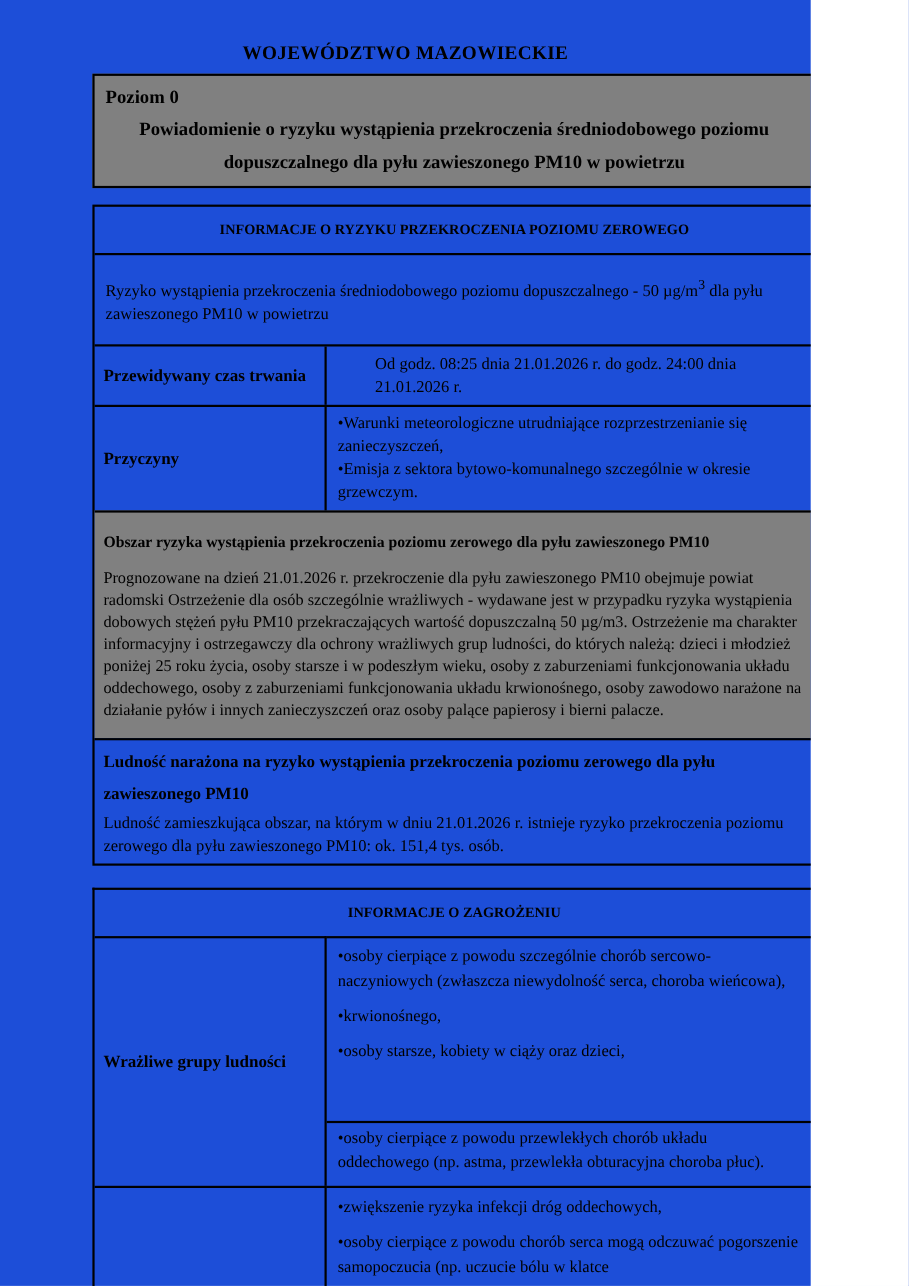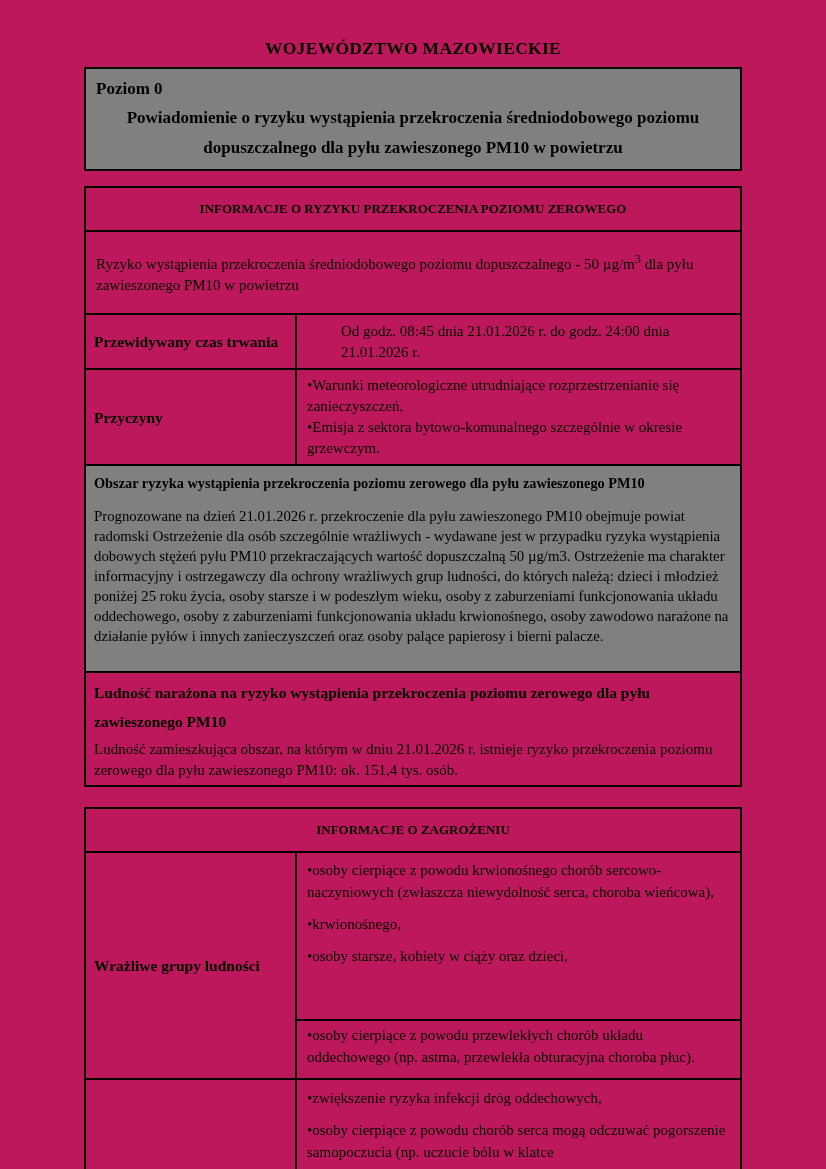--- a/index.html
+++ b/index.html
@@ -1,23 +1,23 @@
 <!DOCTYPE html>
 <html lang="pl"><head>
 <meta charset="utf-8">
 <style>
   * { box-sizing: border-box; margin: 0; padding: 0; }
   html, body { background: #ffffff; }
   body { font-family: "Liberation Serif", serif; color: #000; }
 
   .page {
     position: relative;
-    width: 826px;
+    width: 737px;
     height: 1169px;
-    background: #be185d;
+    background: #1d4ed8;
     overflow: hidden;
   }
 
   .doc-title {
     padding-top: 38px;
     text-align: center;
     font-size: 17.5px;
     font-weight: bold;
     letter-spacing: 0.3px;
   }
@@ -64,21 +64,21 @@
 
   .row-threat   { min-height: 83px; }
   .row-duration { min-height: 55px; gap: 34px; }
   .row-causes   { min-height: 88px; }
 
   
   .area {
     border-top: 2px solid #000;
     background: #808080;
     min-height: 207px;
-    padding: 7px 10px 6px 8px;
+    padding: 17px 10px 6px 8px;
   }
   .area-title { font-size: 14.3px; font-weight: bold; line-height: 20px; white-space: nowrap; }
   .area-body  { font-size: 14.8px; line-height: 20px; margin-top: 13px; }
 
   
   .pop {
     border-top: 2px solid #000;
     min-height: 101px;
     padding: 5px 10px 4px 8px;
   }
@@ -142,21 +142,21 @@
       <div class="tbl-header">INFORMACJE O RYZYKU PRZEKROCZENIA POZIOMU ZEROWEGO</div>
 
       <div class="trow row-threat">
         <div class="tval">
           <p><span>Ryzyko wystąpienia przekroczenia średniodobowego poziomu dopuszczalnego - 50 µg/m</span><sup>3</sup><span> dla pyłu zawieszonego PM10 w powietrzu</span></p>
         </div>
       </div>
 
       <div class="trow row-duration">
         <div class="tlabel">Przewidywany czas trwania</div>
-        <div class="tval">Od godz. 08:45 dnia 21.01.2026 r. do godz. 24:00 dnia 21.01.2026 r.</div>
+        <div class="tval">Od godz. 08:25 dnia 21.01.2026 r. do godz. 24:00 dnia 21.01.2026 r.</div>
       </div>
 
       <div class="trow row-causes">
         <div class="tlabel">Przyczyny</div>
         <div class="tval">
           <p class="bullet">Warunki meteorologiczne utrudniające rozprzestrzenianie się zanieczyszczeń,</p>
           <p class="bullet">Emisja z sektora bytowo-komunalnego szczególnie w okresie grzewczym.</p>
         </div>
       </div>
 
@@ -171,21 +171,21 @@
       </div>
     </div>
 
     <div class="tbl2">
       <div class="tbl-header">INFORMACJE O ZAGROŻENIU</div>
       <div class="t2-grid">
 
         <div class="t2-label">Wrażliwe grupy ludności</div>
 
         <div class="t2-cell-a cell">
-          <p class="bullet">osoby cierpiące z powodu krwionośnego chorób sercowo-naczyniowych (zwłaszcza niewydolność serca, choroba wieńcowa),</p>
+          <p class="bullet">osoby cierpiące z powodu szczególnie chorób sercowo-naczyniowych (zwłaszcza niewydolność serca, choroba wieńcowa),</p>
           <p class="bullet">krwionośnego,</p>
           <p class="bullet">osoby starsze, kobiety w ciąży oraz dzieci,</p>
         </div>
 
         <div class="t2-cell-b cell">
           <p class="bullet">osoby cierpiące z powodu przewlekłych chorób układu oddechowego (np. astma, przewlekła obturacyjna choroba płuc).</p>
         </div>
 
         <div class="t2-label2"></div>
 

